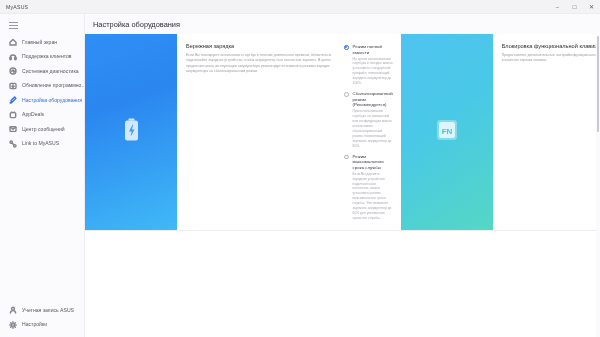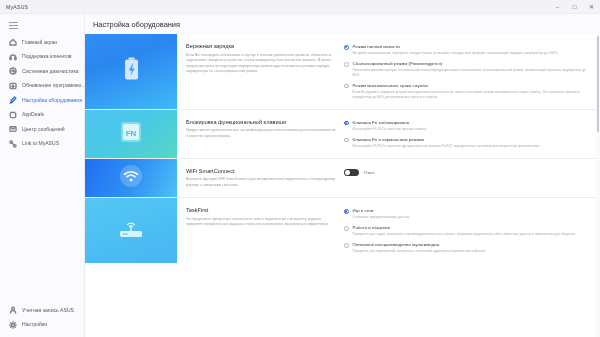--- a/index.html
+++ b/index.html
@@ -79,21 +79,21 @@
   }
   .page-title { font-size: 7.4px; color: #2c2c33; font-weight: normal; }
 
   .scroll-area {
     flex: 1; min-height: 0;
     overflow: hidden;
     position: relative;
     background: #ffffff;
     padding-right: 4px;
   }
-  .cards { display: flex; flex-direction: column; }
+  .cards { display: flex; flex-direction: row; }
 
   .card {
     display: flex;
     border-bottom: 1px solid #ededf1;
     min-height: 0;
   }
   .card:last-child { border-bottom: none; }
   .thumb {
     width: 92px; flex: 0 0 92px;
     display: flex; align-items: center; justify-content: center;

